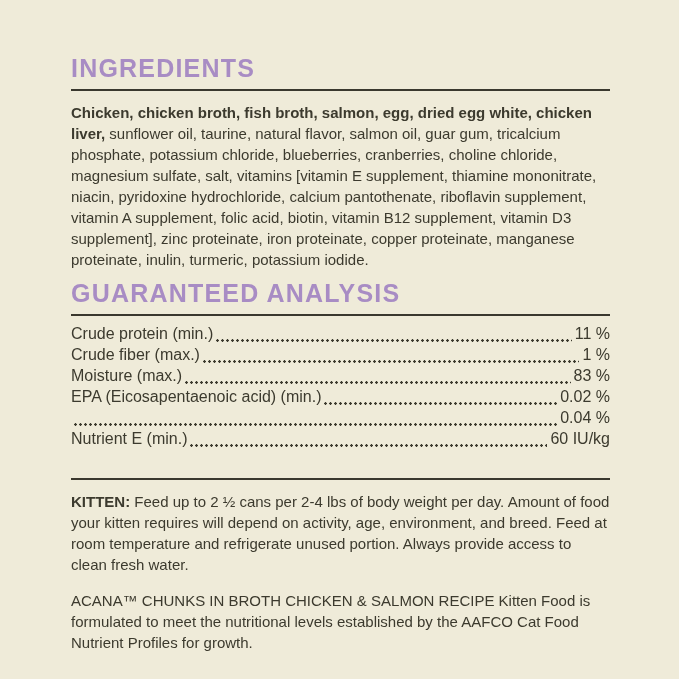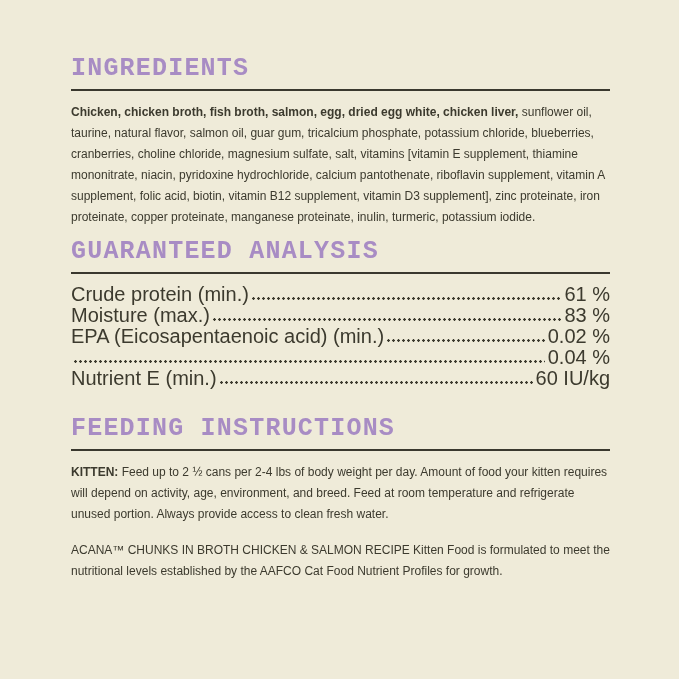--- a/index.html
+++ b/index.html
@@ -13,42 +13,42 @@
     color:#3C3A2E;
     overflow:hidden;
   }
   .section-title{
     margin:0;
     font-size:25px;
     line-height:27px;
     font-weight:800;
     letter-spacing:1.2px;
     color:#A88CC4;
-    font-family:Liberation Mono, monospace;
+    font-family:Liberation Sans, sans-serif;
   }
   .rule{
     height:2px;
     background:#3A382E;
     margin-top:7px;
   }
   .body-text{
     margin:11px 0 0 0;
-    font-size:12px;
+    font-size:15px;
     line-height:21px;
     color:#3C3A2E;
   }
   .body-text strong{font-weight:700;}
   .sec-ga{margin-top:10px;}
   .sec-fi{margin-top:27px;}
   .ga-rows{margin-top:9px;}
   .ga-row{
     display:flex;
     align-items:baseline;
     height:21px;
-    font-size:20px;
+    font-size:16px;
     color:#3C3A2E;
   }
   .ga-label{white-space:nowrap;}
   .leader{
     flex:1;
     height:3px;
     align-self:flex-end;
     margin:0 3px 4px 3px;
     background-image:radial-gradient(circle at 1.5px 1.5px, #3C3A2E 1.05px, transparent 1.5px);
     background-size:5px 3px;
@@ -70,21 +70,26 @@
   </section>
 
   <section class="sec-ga">
     <h2 class="section-title">GUARANTEED ANALYSIS</h2>
     <div class="rule"></div>
     <div class="ga-rows">
 
       <div class="ga-row">
         <span class="ga-label">Crude protein (min.)</span>
         <span class="leader"></span>
-        <span class="ga-value">61 %</span>
+        <span class="ga-value">11 %</span>
+      </div>
+      <div class="ga-row">
+        <span class="ga-label">Crude fiber (max.)</span>
+        <span class="leader"></span>
+        <span class="ga-value">1 %</span>
       </div>
       <div class="ga-row">
         <span class="ga-label">Moisture (max.)</span>
         <span class="leader"></span>
         <span class="ga-value">83 %</span>
       </div>
       <div class="ga-row">
         <span class="ga-label">EPA (Eicosapentaenoic acid) (min.)</span>
         <span class="leader"></span>
         <span class="ga-value">0.02 %</span>
@@ -96,19 +101,18 @@
       <div class="ga-row">
         <span class="ga-label">Nutrient E (min.)</span>
         <span class="leader"></span>
         <span class="ga-value">60 IU/kg</span>
       </div>
 
     </div>
   </section>
 
   <section class="sec-fi">
-    <h2 class="section-title">FEEDING INSTRUCTIONS</h2>
     <div class="rule"></div>
     <p class="body-text"><strong>KITTEN:</strong><span> Feed up to 2 ½ cans per 2-4 lbs of body weight per day. Amount of food your kitten requires will depend on activity, age, environment, and breed. Feed at room temperature and refrigerate unused portion. Always provide access to clean fresh water.</span></p>
     <p class="body-text aafco-text">ACANA™ CHUNKS IN BROTH CHICKEN &amp; SALMON RECIPE Kitten Food is formulated to meet the nutritional levels established by the AAFCO Cat Food Nutrient Profiles for growth.</p>
   </section>
 
 </div>
 
 </body></html>

